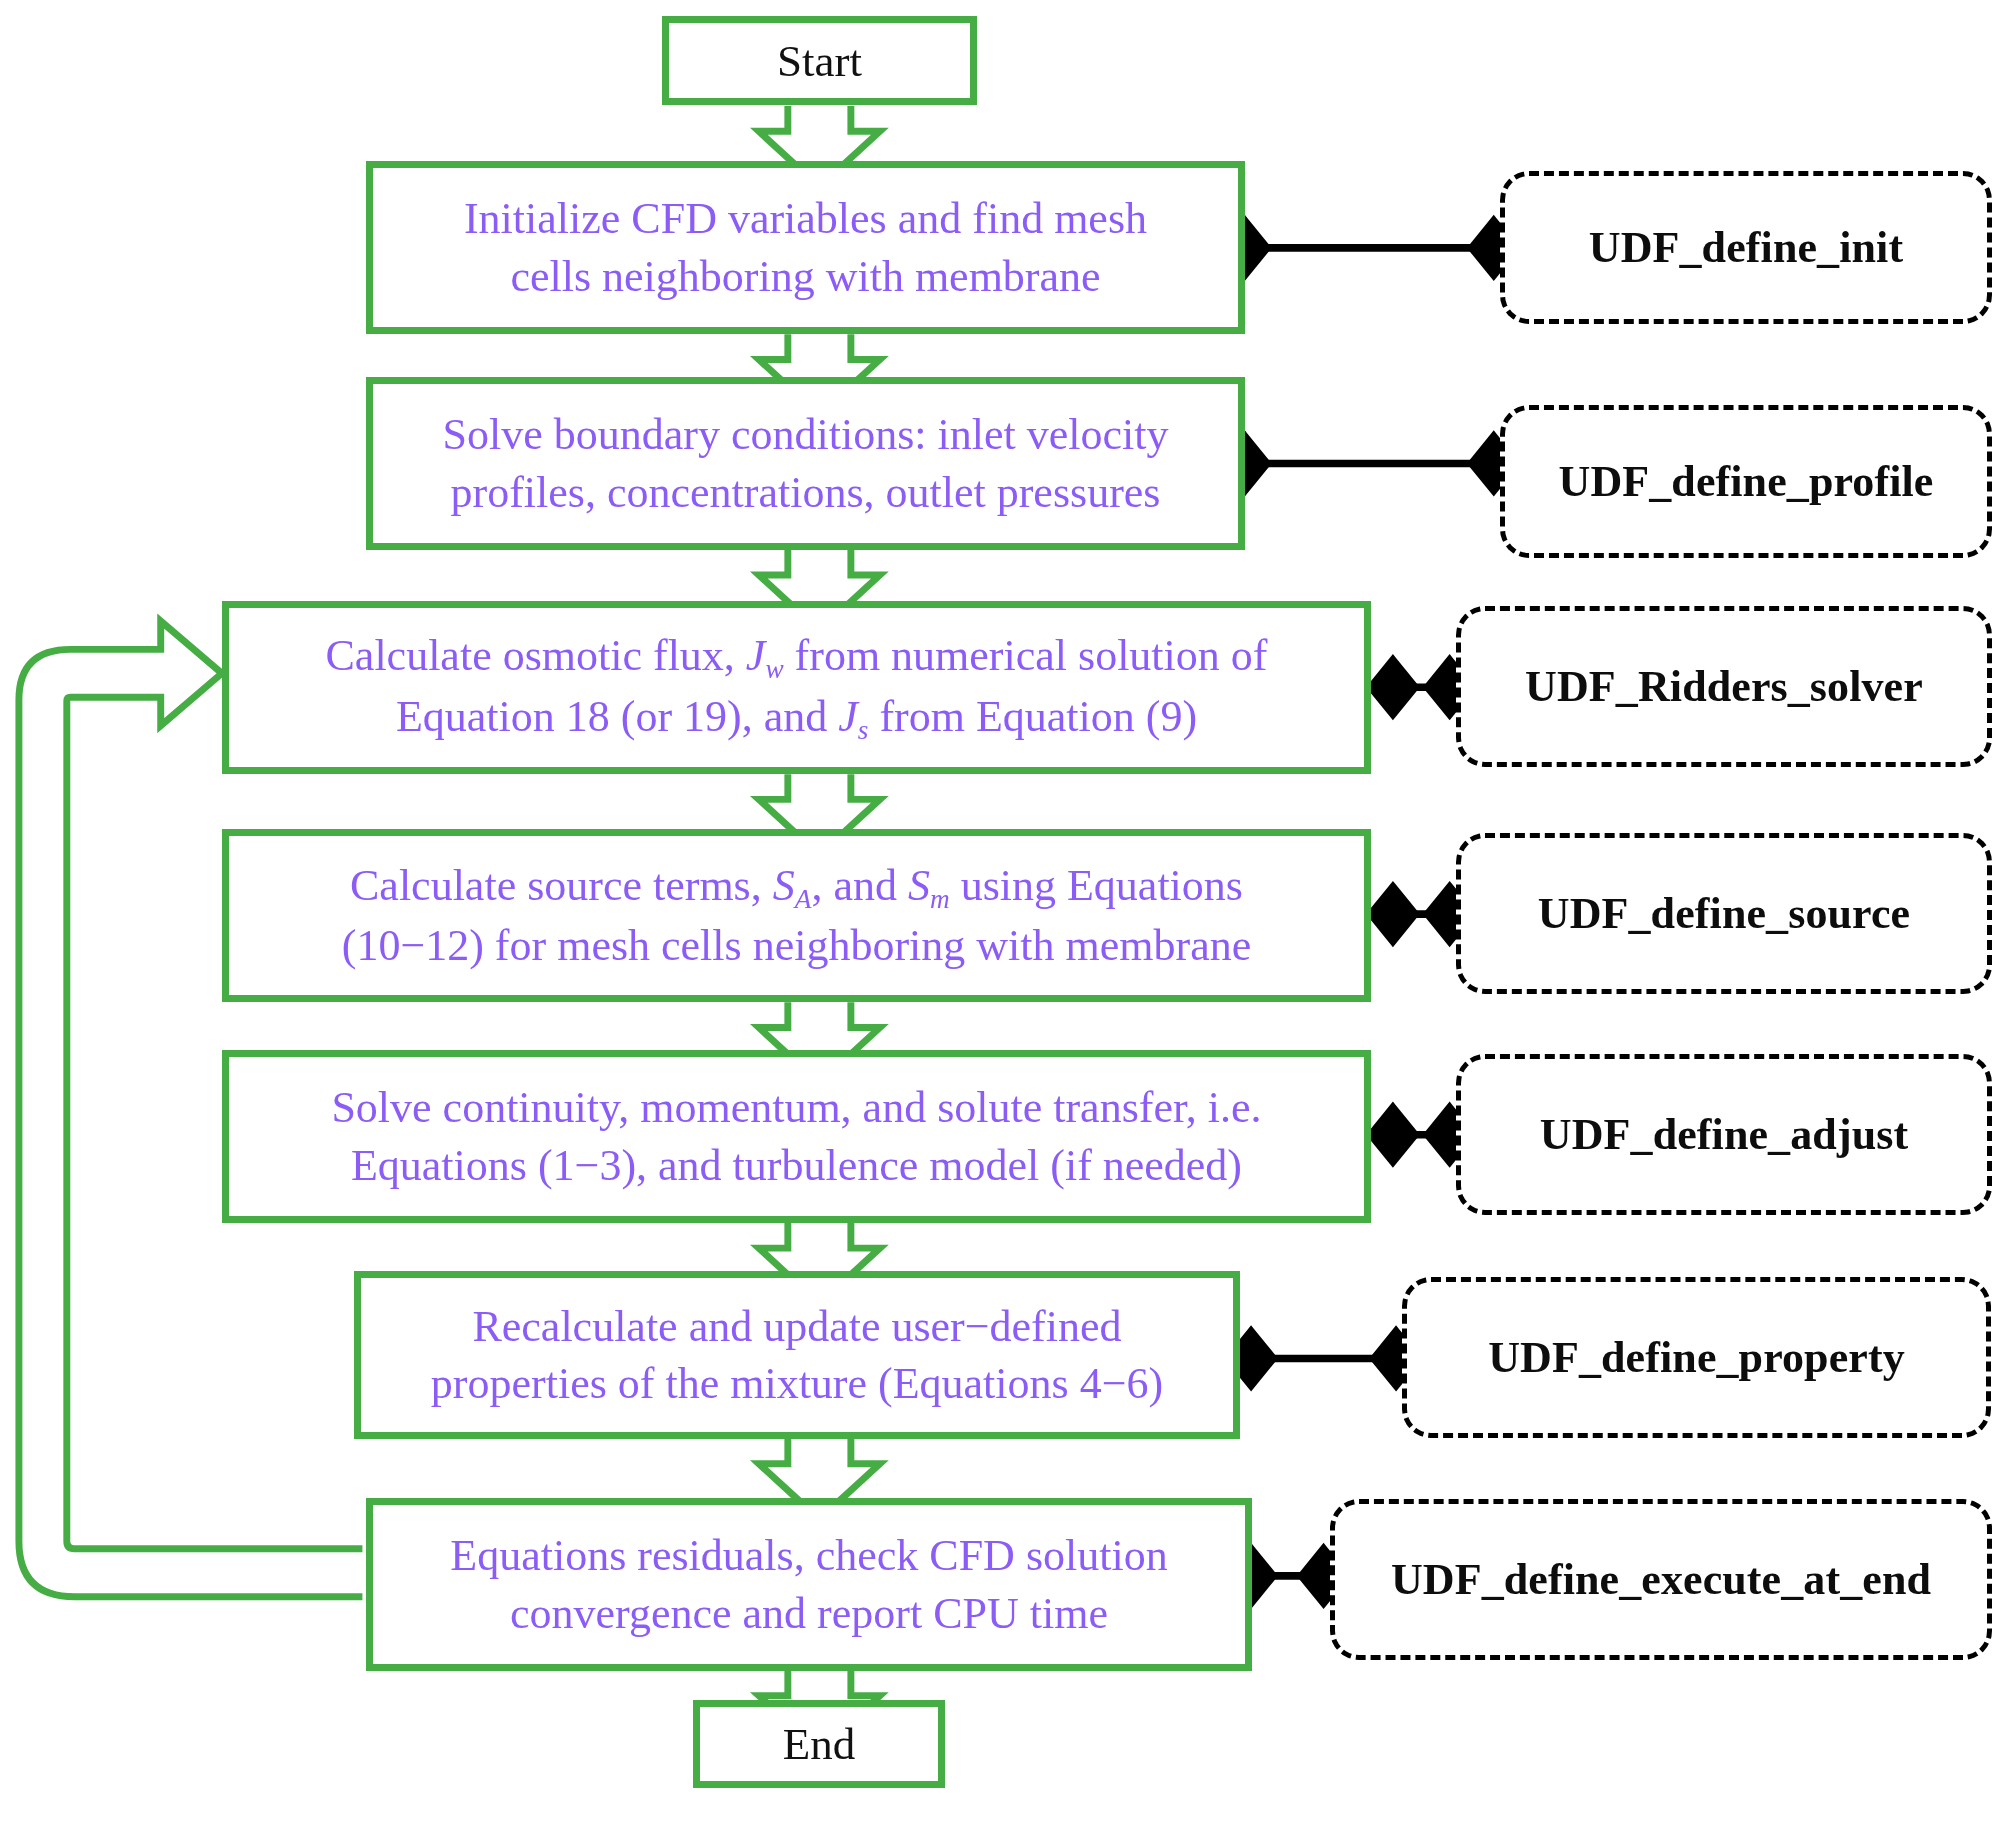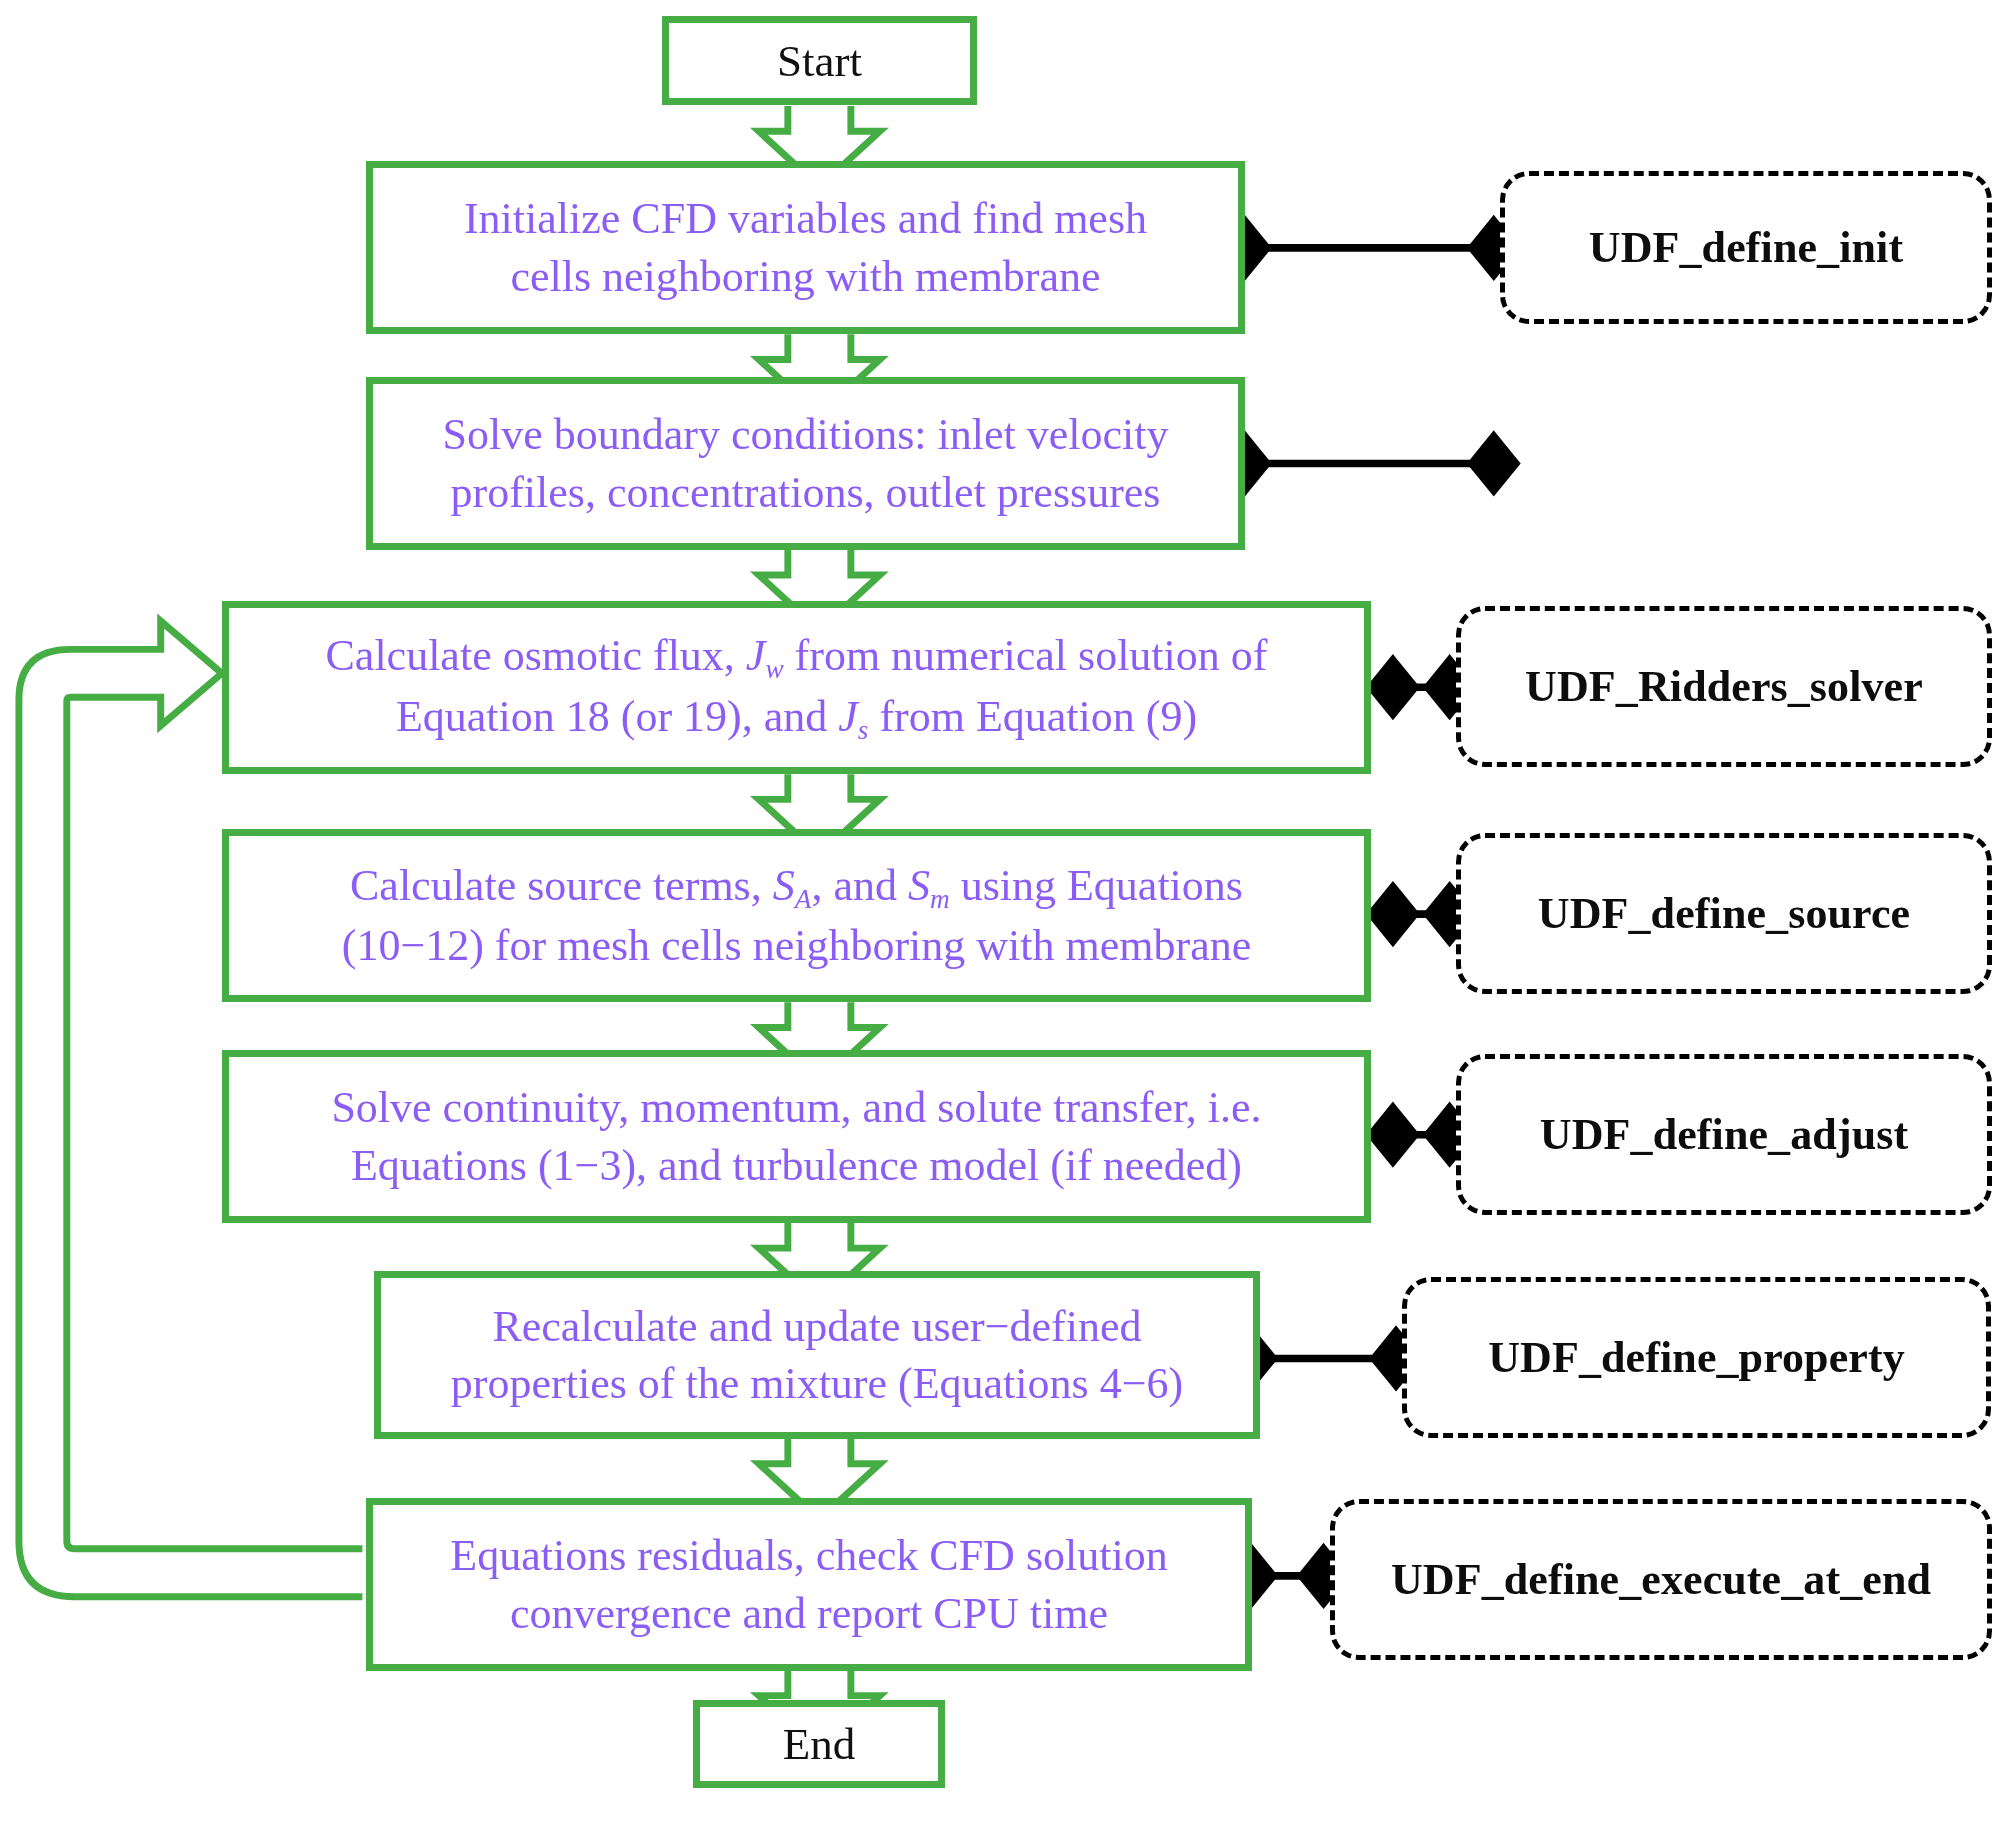--- a/index.html
+++ b/index.html
@@ -119,21 +119,21 @@
     </div>
   </div>
 
   <div class="node proc" style="left:222px;top:1050px;width:1149px;height:173px;">
     <div class="ptext">
       <span>Solve continuity, momentum, and solute transfer, i.e.</span><br>
       <span>Equations (1−3), and turbulence model (if needed)</span>
     </div>
   </div>
 
-  <div class="node proc" style="left:374px;top:1271px;width:886px;height:168px;">
+  <div class="node proc" style="left:354px;top:1271px;width:886px;height:168px;">
     <div class="ptext">
       <span>Recalculate and update user−defined</span><br>
       <span>properties of the mixture (Equations 4−6)</span>
     </div>
   </div>
 
   <div class="node proc" style="left:366px;top:1498px;width:886px;height:173px;">
     <div class="ptext">
       <span>Equations residuals, check CFD solution</span><br>
       <span>convergence and report CPU time</span>
@@ -141,20 +141,23 @@
   </div>
 
   <div class="node term" style="left:693px;top:1700px;width:252px;height:88px;text-align:right;">
     <span class="ttext">End</span>
   </div>
 
   <div class="node udf" style="left:1500px;top:171px;width:492px;height:153px;">
     <span class="utext">UDF_define_init</span>
   </div>
 
+  <div class="node udf" style="left:1500px;top:405px;width:492px;height:153px;">
+    <span class="utext">UDF_define_profile</span>
+  </div>
 
   <div class="node udf" style="left:1456px;top:606px;width:536px;height:161px;text-align:center;">
     <span class="utext">UDF_Ridders_solver</span>
   </div>
 
   <div class="node udf" style="left:1456px;top:833px;width:536px;height:161px;">
     <span class="utext">UDF_define_source</span>
   </div>
 
   <div class="node udf" style="left:1456px;top:1054px;width:536px;height:161px;">

